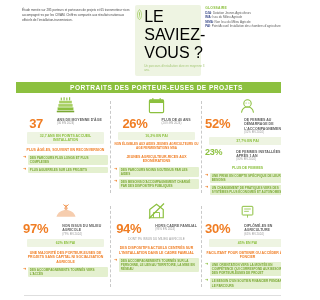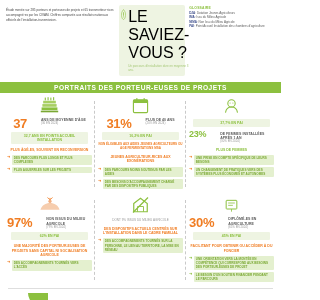--- a/index.html
+++ b/index.html
@@ -2,21 +2,21 @@
 <html><head>
 <meta charset="utf-8">
 <style>
   * { box-sizing: border-box; margin: 0; padding: 0; }
   html, body {
     width: 281px; height: 300px;
     background: #ffffff;
     font-family: "Liberation Sans", sans-serif;
     overflow: hidden;
   }
-  .page { position: relative; width: 281px; height: 300px; background:#fff; }
+  .page { position: relative; width: 281px; height: 300px; background:#fff;margin-left:16px; }
 
   
   .top { display:flex; padding:5px 6px 3px 6px; gap:4px; align-items:flex-start; }
 
   .intro { width:112px; font-size:3.1px; line-height:1.55; color:#4a4a4a; padding-top:3px; }
 
   .savez { width:66px; display:flex; gap:2px; align-items:flex-start;
            background:#eef4e2; border-radius:2px; padding:3px 2px; }
   .savez-icon { width:5px; height:11px; flex:none; margin-top:1px; }
   .savez-txt { flex:1; }
@@ -155,21 +155,21 @@
     <div class="col div">
       <div class="icon-wrap">
         <svg width="17" height="17" viewBox="0 0 24 24">
           <rect x="2" y="4" width="20" height="18" rx="1.5" fill="none" stroke="#8cc03f" stroke-width="1.6"></rect>
           <rect x="2" y="4" width="20" height="4.5" fill="#8cc03f"></rect>
           <rect x="6" y="1.5" width="1.6" height="4" rx=".6" fill="#8cc03f"></rect>
           <rect x="16.4" y="1.5" width="1.6" height="4" rx=".6" fill="#8cc03f"></rect>
         </svg>
       </div>
       <div class="statline">
-        <div class="bignum"><span>31</span><span>%</span></div>
+        <div class="bignum"><span>26</span><span>%</span></div>
         <div class="statlabel">
           <div class="l1">PLUS DE 40 ANS</div>
           <div class="l2">(20% EN 2024)</div>
         </div>
       </div>
       <div class="pai">10,2% EN PAI</div>
       <div class="subnote">NON ÉLIGIBLES AUX AIDES JEUNES AGRICULTEURS OU AGE FERMENTATIONS MSA</div>
       <div class="heading-o">JEUNES AGRICULTEUR-RICES AUX EXONÉRATIONS</div>
       <div class="bullets">
         <div class="bullet">
@@ -185,20 +185,27 @@
 
     <div class="col">
       <div class="icon-wrap">
         <svg width="17" height="17" viewBox="0 0 24 24">
           <circle cx="12" cy="9" r="5.2" fill="none" stroke="#8cc03f" stroke-width="1.5"></circle>
           <path d="M3.5 22 C4.5 16.5 8 14.2 12 14.2 C16 14.2 19.5 16.5 20.5 22" fill="none" stroke="#8cc03f" stroke-width="1.5"></path>
           <circle cx="10" cy="8.5" r=".8" fill="#8cc03f"></circle>
           <circle cx="14" cy="8.5" r=".8" fill="#8cc03f"></circle>
         </svg>
       </div>
+      <div class="statline">
+        <div class="bignum"><span>52</span><span>%</span></div>
+        <div class="statlabel">
+          <div class="l1">DE FEMMES AU DÉMARRAGE DE L'ACCOMPAGNEMENT</div>
+          <div class="l2">(32% EN 2024)</div>
+        </div>
+      </div>
       <div class="pai">37,7% EN PAI</div>
       <div class="statline" style="margin-top:3px">
         <div class="bignum green small"><span>23</span><span>%</span></div>
         <div class="statlabel">
           <div class="l1">DE FEMMES INSTALLÉES APRÈS 1 AN</div>
           <div class="l2">(30% EN 2024)</div>
         </div>
       </div>
       <div class="heading-g">PLUS DE FEMMES</div>
       <div class="bullets">
@@ -241,20 +248,27 @@
       </div>
     </div>
 
     <div class="col div">
       <div class="icon-wrap">
         <svg width="19" height="18" viewBox="0 0 24 24">
           <path d="M3 10 L12 3 L21 10 L21 21 L3 21 Z" fill="none" stroke="#8cc03f" stroke-width="1.6"></path>
           <path d="M8 21 L8 14 L16 14 L16 21" fill="none" stroke="#8cc03f" stroke-width="1.2"></path>
           <line x1="2" y1="22" x2="22" y2="2" stroke="#8cc03f" stroke-width="1.6"></line>
         </svg>
+      </div>
+      <div class="statline">
+        <div class="bignum"><span>94</span><span>%</span></div>
+        <div class="statlabel">
+          <div class="l1">HORS CADRE FAMILIAL</div>
+          <div class="l2">(93% EN 2024)</div>
+        </div>
       </div>
       <div class="subnote grey">DONT 9% ISSUS DU MILIEU AGRICOLE</div>
       <div class="heading-o">DES DISPOSITIFS ACTUELS CENTRÉS SUR L'INSTALLATION DANS LE CADRE FAMILIAL</div>
       <div class="bullets">
         <div class="bullet">
           <span class="arrow">➜</span>
           <span class="btag">DES ACCOMPAGNEMENTS TOURNÉS SUR LA PERSONNE, LE LIEN AU TERRITOIRE, LA MISE EN RÉSEAU</span>
         </div>
       </div>
     </div>

